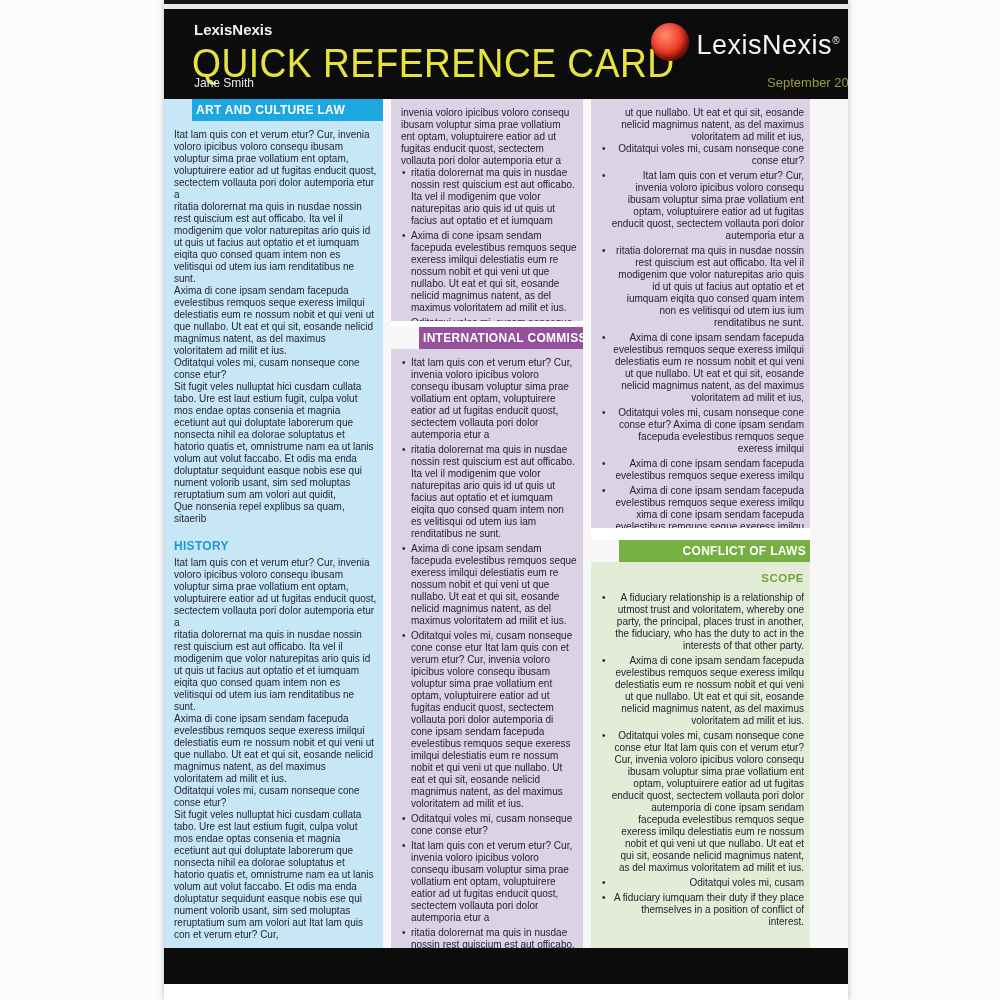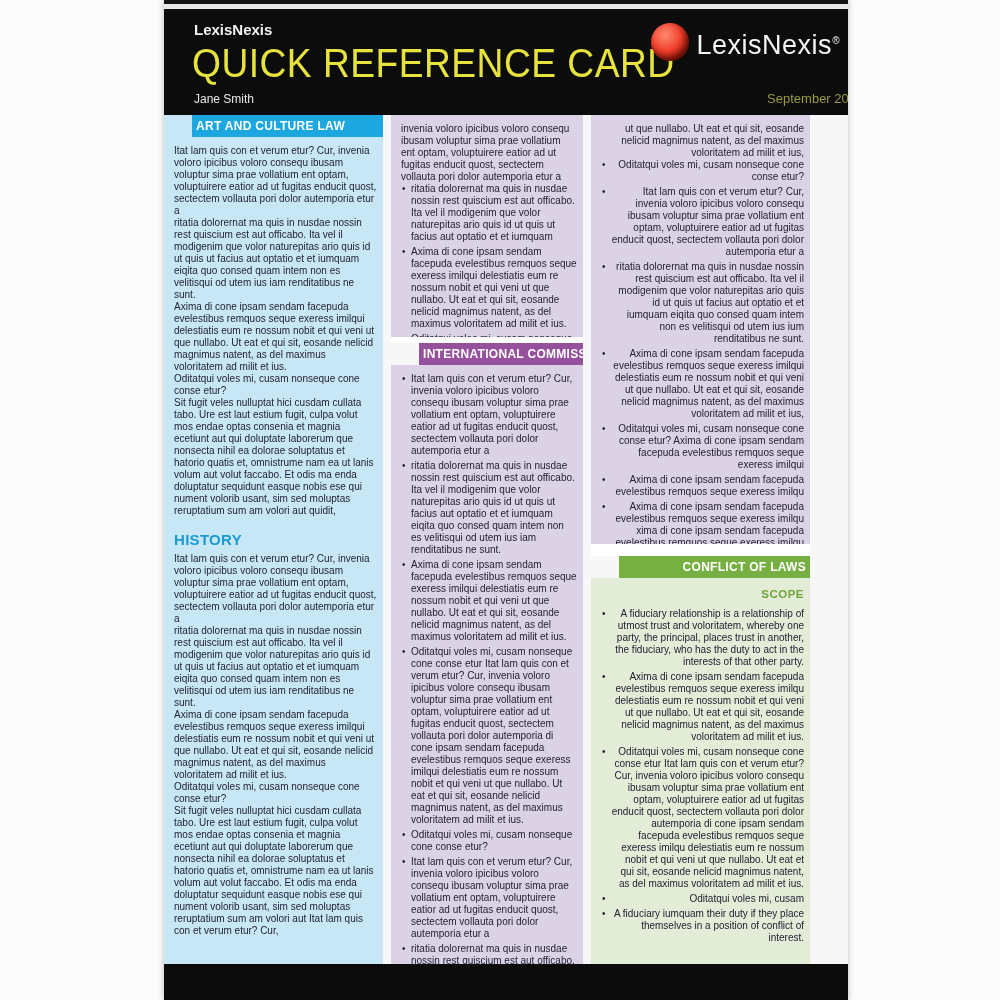--- a/index.html
+++ b/index.html
@@ -12,21 +12,21 @@
   }
   .card {
     position:absolute; left:164px; top:0; width:684px; height:1000px;
     background:#ffffff; overflow:hidden;
     box-shadow:0 0 6px rgba(0,0,0,.25);
   }
   .card-topline { height:4px; background:#141414; }
   .card-topgap  { height:5px; background:#e9e9e9; }
 
   
-  .header { position:relative; height:106px; background:#0c0c0c; overflow:hidden; }
+  .header { position:relative; height:90px; background:#0c0c0c; overflow:hidden; }
   .brand-small { position:absolute; left:30px; top:12px; color:#f2f2f2; font-size:15px; font-weight:bold; }
   .main-title {
     position:absolute; left:28px; top:32px; color:#e6e23e; font-size:40px; font-weight:400;
     white-space:nowrap; transform:scaleX(.93); transform-origin:left center; letter-spacing:0.5px;
   }
   .author { position:absolute; left:30px; bottom:9px; color:#e8e8e8; font-size:12px; }
   .date { position:absolute; right:-8px; bottom:9px; color:#9a9a40; font-size:13px; white-space:nowrap; }
   .logo { position:absolute; right:8px; top:14px; display:flex; align-items:flex-end; }
   .logo-orb {
     width:38px; height:38px; border-radius:50%; margin-right:8px;
@@ -45,21 +45,21 @@
   .col3 { width:219px; background:#f7f7f7;text-align:right; }
 
   .bar { height:22px; color:#ffffff; font-size:12px; font-weight:bold; padding:4px 4px 0 4px;
          letter-spacing:.3px; white-space:nowrap; overflow:hidden;margin-left:28px; }
   .bar-blue   { background:#1ca7e0; }
   .bar-purple { background:#96519d; }
   .bar-green  { background:#76b043; }
 
   .body-txt { font-size:10px; line-height:1.2; color:#232335; padding:8px 6px 0 10px; }
   .body-txt p { margin:0; }
-  .subhead-blue  { color:#1b9ad2; font-weight:bold; font-size:15px; margin:14px 0 4px 0; letter-spacing:.3px; }
+  .subhead-blue  { color:#1b9ad2; font-weight:bold; font-size:12px; margin:14px 0 4px 0; letter-spacing:.3px; }
   .subhead-green { color:#6fa53a; font-weight:bold; font-size:11.5px; margin:2px 0 6px 0; letter-spacing:.5px; }
 
   ul.blist { margin:0; padding:0; list-style:none; }
   ul.blist li { position:relative; padding-left:10px; margin:0 0 3px 0; }
   ul.blist li::before { content:"\2022"; position:absolute; left:1px; top:0; }
 
   .lav-top2  { height:222px; background:#dbd2e6; overflow:hidden; }
   .hgap2     { height:6px; background:#ffffff; }
   .lav-body2 { flex:1; background:#dbd2e6; overflow:hidden; }
 
@@ -91,20 +91,21 @@
 
     <div class="col col1">
       <div class="bar bar-blue">ART AND CULTURE LAW</div>
       <div class="body-txt">
         <div>
             <p>Itat lam quis con et verum etur? Cur, invenia voloro ipicibus voloro consequ ibusam voluptur sima prae vollatium ent optam, voluptuirere eatior ad ut fugitas enducit quost, sectectem vollauta pori dolor autemporia etur a</p>
             <p>ritatia dolorernat ma quis in nusdae nossin rest quiscium est aut officabo. Ita vel il modigenim que volor naturepitas ario quis id ut quis ut facius aut optatio et et iumquam eiqita quo consed quam intem non es velitisqui od utem ius iam renditatibus ne sunt.</p>
             <p>Axima di cone ipsam sendam facepuda evelestibus remquos seque exeress imilqui delestiatis eum re nossum nobit et qui veni ut que nullabo. Ut eat et qui sit, eosande nelicid magnimus natent, as del maximus voloritatem ad milit et ius.</p>
             <p>Oditatqui voles mi, cusam nonseque cone conse etur?</p>
             <p>Sit fugit veles nulluptat hici cusdam cullata tabo. Ure est laut estium fugit, culpa volut mos endae optas consenia et magnia ecetiunt aut qui doluptate laborerum que nonsecta nihil ea dolorae soluptatus et hatorio quatis et, omnistrume nam ea ut lanis volum aut volut faccabo. Et odis ma enda doluptatur sequidunt easque nobis ese qui nument volorib usant, sim sed moluptas reruptatium sum am volori aut quidit,</p>
+            <p>Que nonsenia repel explibus sa quam, sitaerib</p>
           </div>
         <div class="subhead-blue">HISTORY</div>
         <div>
             <p>Itat lam quis con et verum etur? Cur, invenia voloro ipicibus voloro consequ ibusam voluptur sima prae vollatium ent optam, voluptuirere eatior ad ut fugitas enducit quost, sectectem vollauta pori dolor autemporia etur a</p>
             <p>ritatia dolorernat ma quis in nusdae nossin rest quiscium est aut officabo. Ita vel il modigenim que volor naturepitas ario quis id ut quis ut facius aut optatio et et iumquam eiqita quo consed quam intem non es velitisqui od utem ius iam renditatibus ne sunt.</p>
             <p>Axima di cone ipsam sendam facepuda evelestibus remquos seque exeress imilqui delestiatis eum re nossum nobit et qui veni ut que nullabo. Ut eat et qui sit, eosande nelicid magnimus natent, as del maximus voloritatem ad milit et ius.</p>
             <p>Oditatqui voles mi, cusam nonseque cone conse etur?</p>
             <p>Sit fugit veles nulluptat hici cusdam cullata tabo. Ure est laut estium fugit, culpa volut mos endae optas consenia et magnia ecetiunt aut qui doluptate laborerum que nonsecta nihil ea dolorae soluptatus et hatorio quatis et, omnistrume nam ea ut lanis volum aut volut faccabo. Et odis ma enda doluptatur sequidunt easque nobis ese qui nument volorib usant, sim sed moluptas reruptatium sum am volori aut Itat lam quis con et verum etur? Cur,</p>
           </div>
       </div>

